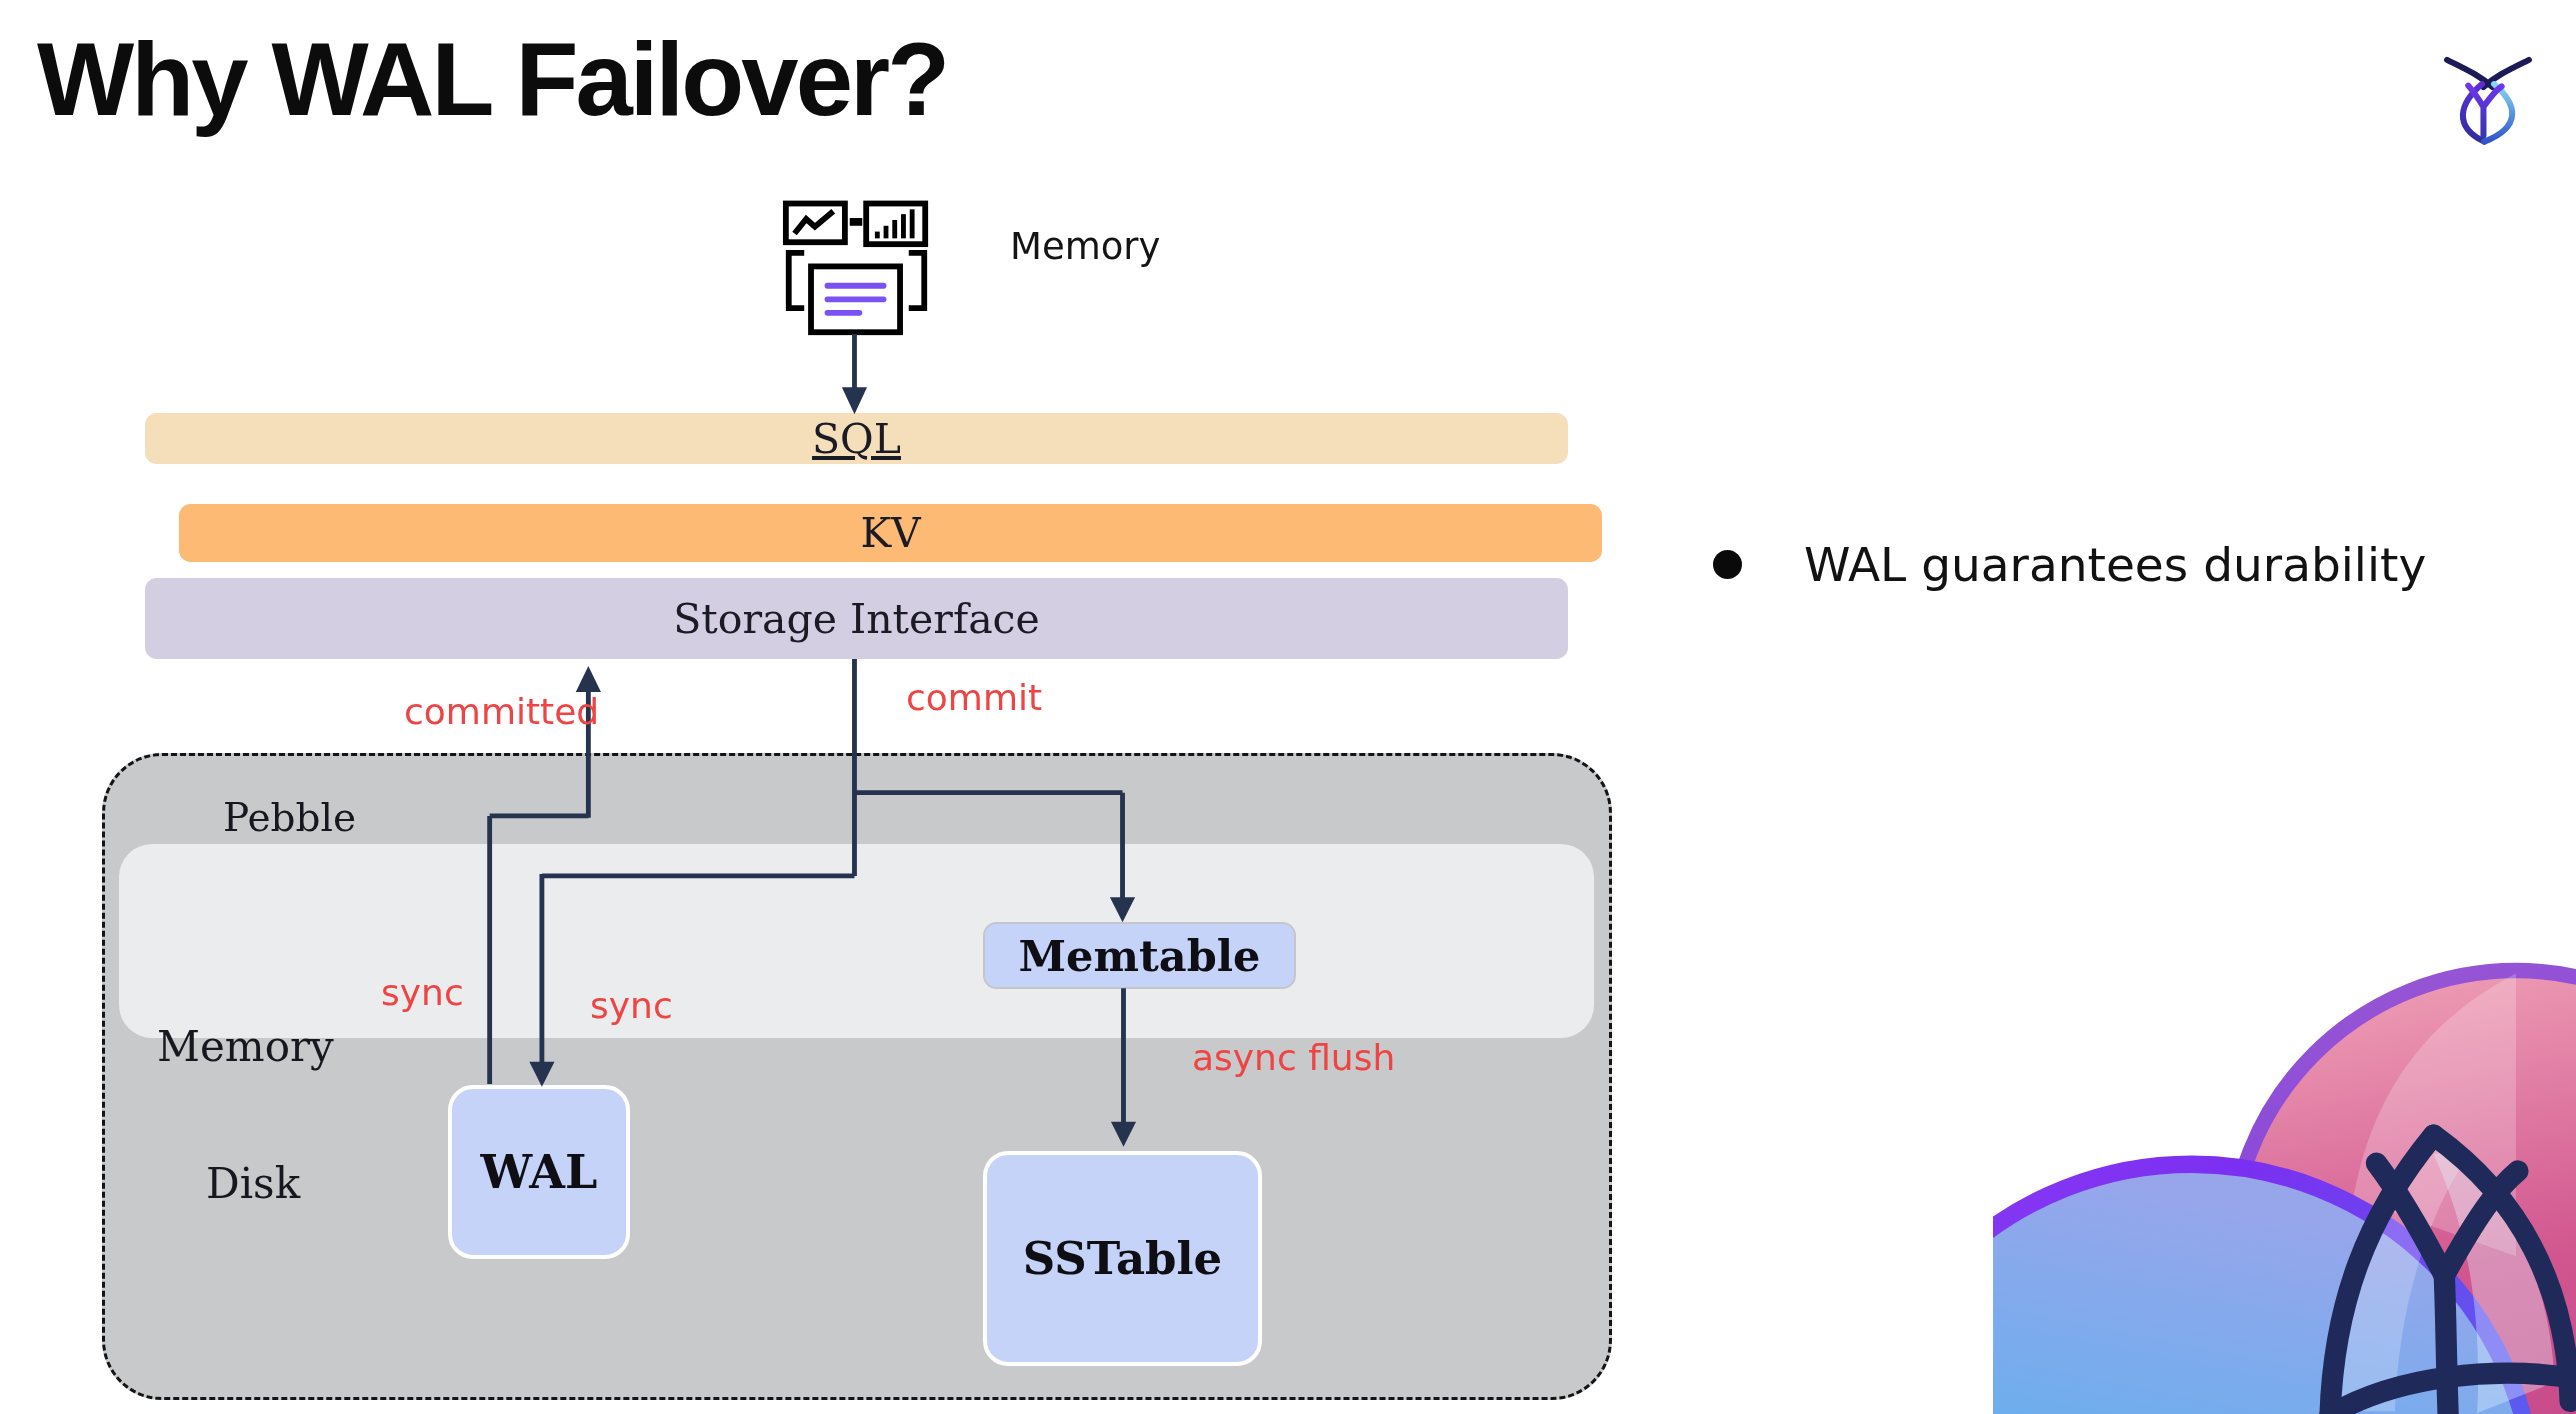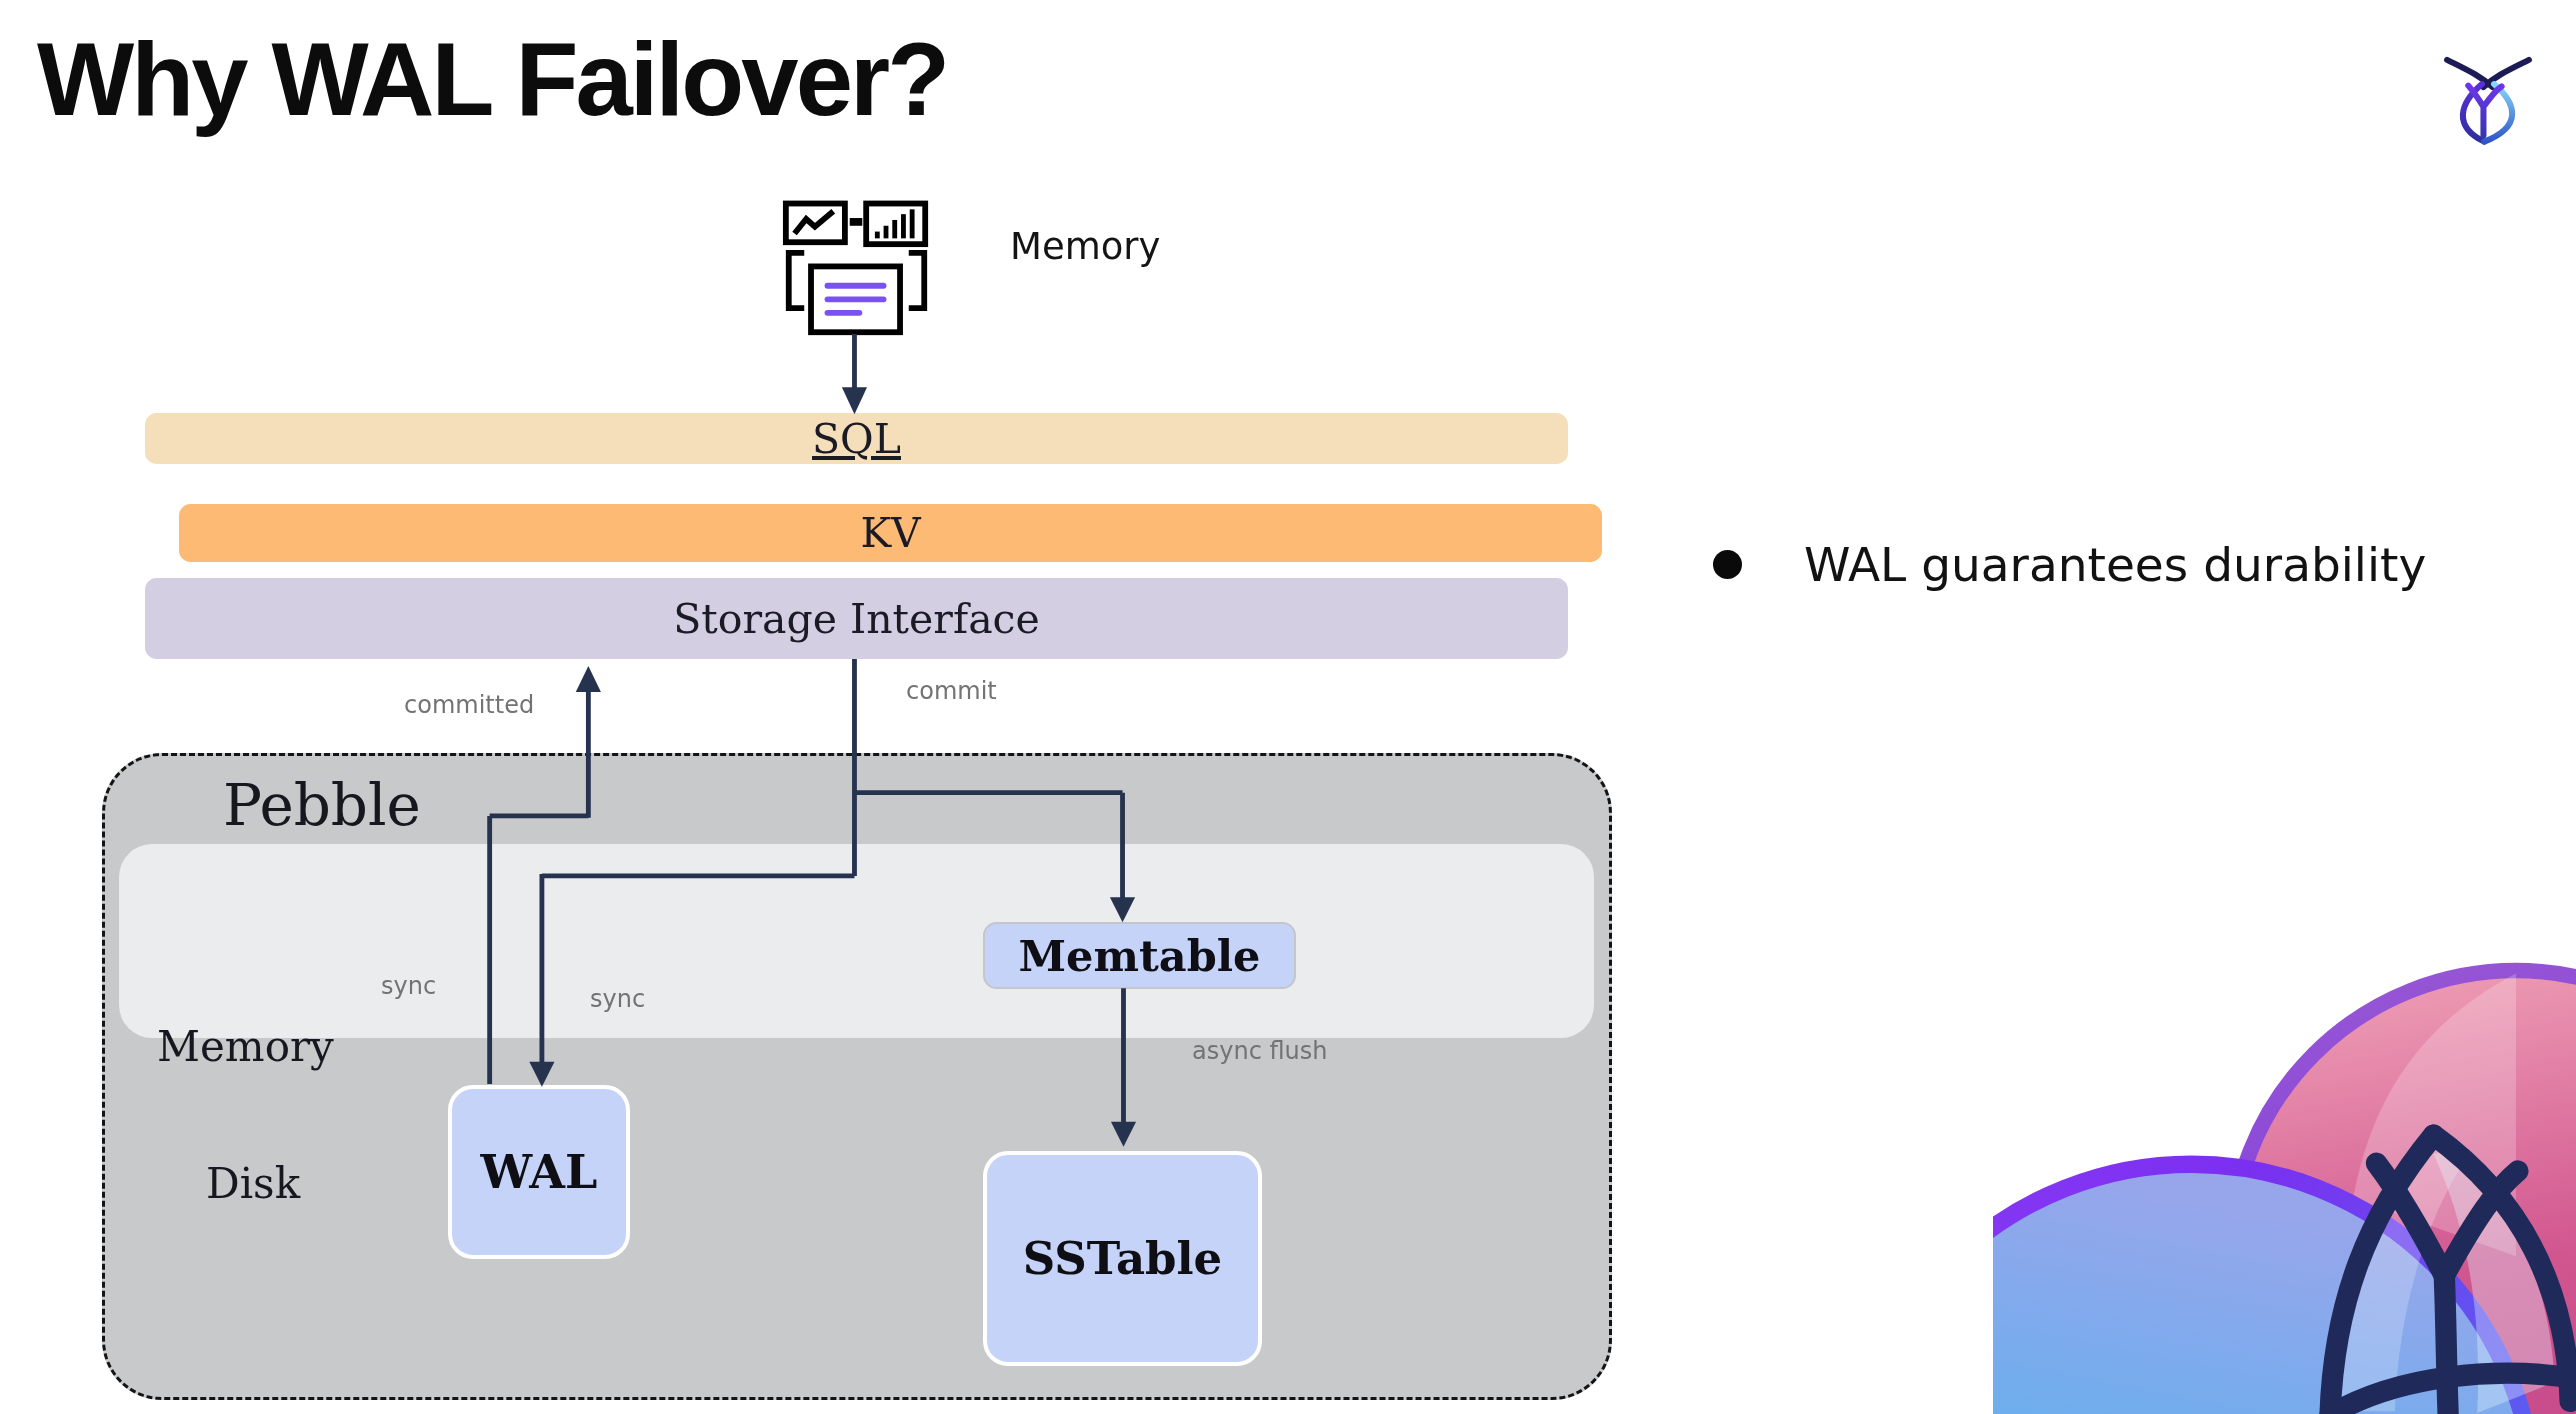--- a/index.html
+++ b/index.html
@@ -32,26 +32,26 @@
     background:#c8c9ca;border:3.4px dashed #141414;border-radius:60px;
     box-sizing:border-box;z-index:1;
   }
   .memory-band{
     left:119px;top:844px;width:1475px;height:194px;
     background:#ebeced;border-radius:33px;z-index:2;
   }
 
   
   .serif-label{font-family:"DejaVu Serif",serif;color:#17171f;z-index:5;}
-  .pebble-label{left:223px;top:771px;font-size:58px;}
+  .pebble-label{left:223px;top:795px;font-size:39px;}
   .memory-label{left:157px;top:1022px;font-size:42px;}
   .disk-label{left:206px;top:1159px;font-size:42px;}
 
   
-  .edge-label{font-size:24px;color:#737373;z-index:7;}
+  .edge-label{font-size:36px;color:#ef4444;z-index:7;}
   .lbl-committed{left:404px;top:691px;}
   .lbl-commit{left:906px;top:677px;}
   .lbl-sync-l{left:381px;top:972px;}
   .lbl-sync-r{left:590px;top:985px;}
   .lbl-async{left:1192px;top:1037px;}
   .client-label{left:1010px;top:225px;font-size:37px;color:#141414;z-index:5;}
 
   
   .node{
     background:#c6d3f8;box-sizing:border-box;z-index:4;

